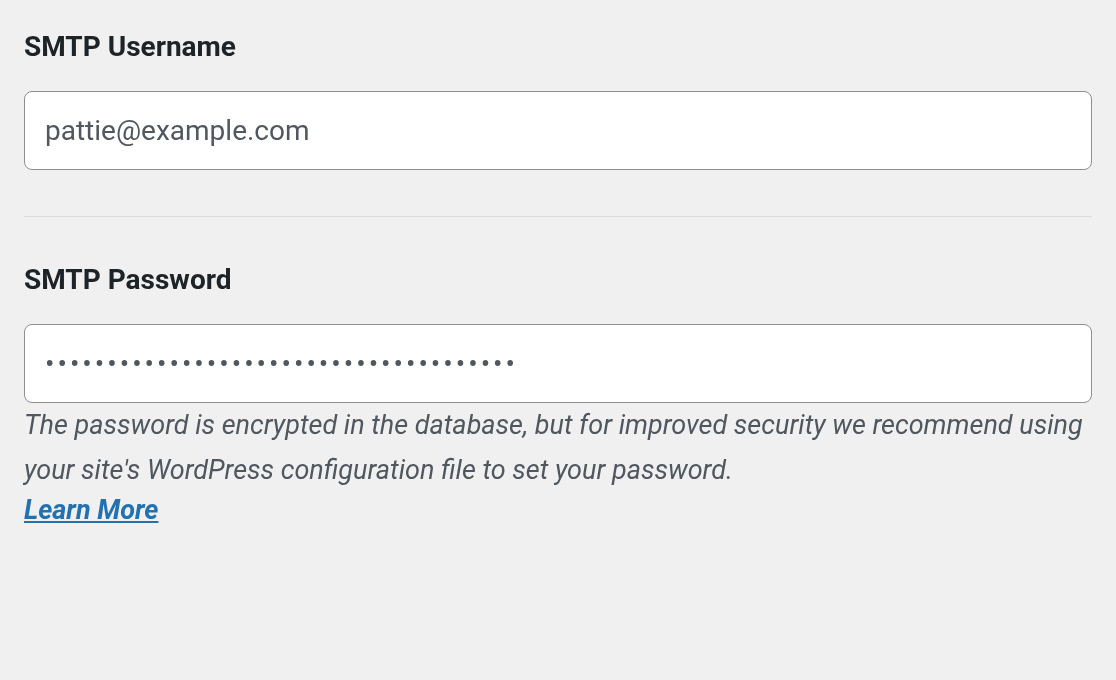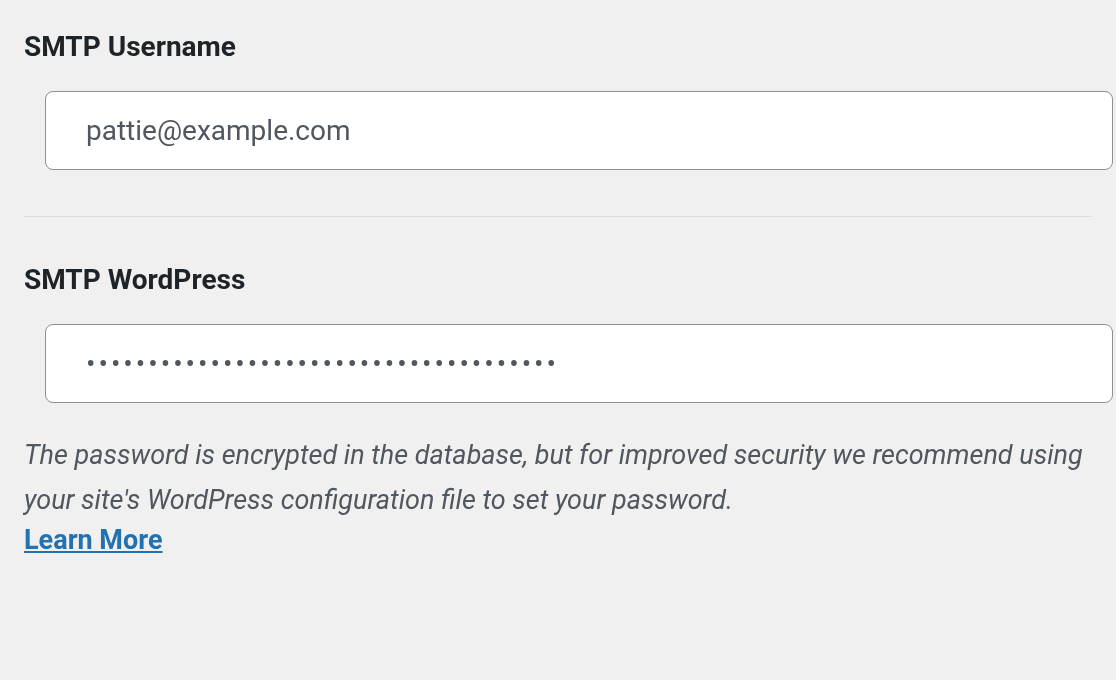--- a/index.html
+++ b/index.html
@@ -24,49 +24,48 @@
     .field-label {
       font-size: 28px;
       font-weight: 700;
       color: #1d2327;
       margin-bottom: 28px;
       display: block;
     }
     
     .text-input {
       width: 100%;
-      padding: 22px 40px;
+      padding: 22px 20px;
       font-size: 28px;
       color: #50575e;
       background-color: #ffffff;
       border: 1px solid #8c8f94;
       border-radius: 8px;
       outline: none;
       font-family: inherit;
-      margin-left: 21px;
     }
     
     .divider {
       border: none;
       border-top: 1px solid #dcdcde;
       margin: 46px 0;
     }
     
     .help-text {
       font-size: 27px;
       font-style: italic;
       color: #50575e;
       line-height: 1.65;
-      margin-top: 30px;
     }
     
     .learn-more-link {
       display: inline-block;
       font-size: 27px;
       font-weight: 700;
+      font-style: italic;
       color: #2271b1;
       text-decoration: underline;
       margin-top: 2px;
       cursor: pointer;
     }
     
     .password-input {
       letter-spacing: 3px;
     }
   </style>
@@ -74,17 +73,17 @@
 <body>
 
 <div class="field-group">
   <label class="field-label">SMTP Username</label>
   <input type="text" class="text-input" value="pattie@example.com" style="">
 </div>
 
 <hr class="divider">
 
 <div class="field-group">
-  <label class="field-label">SMTP WordPress</label>
+  <label class="field-label">SMTP Password</label>
   <input type="text" class="text-input password-input" value="••••••••••••••••••••••••••••••••••••••" style="">
   <p class="help-text">The password is encrypted in the database, but for improved security we recommend using your site's WordPress configuration file to set your password.</p>
   <a class="learn-more-link">Learn More</a>
 </div>
 
 </body></html>

